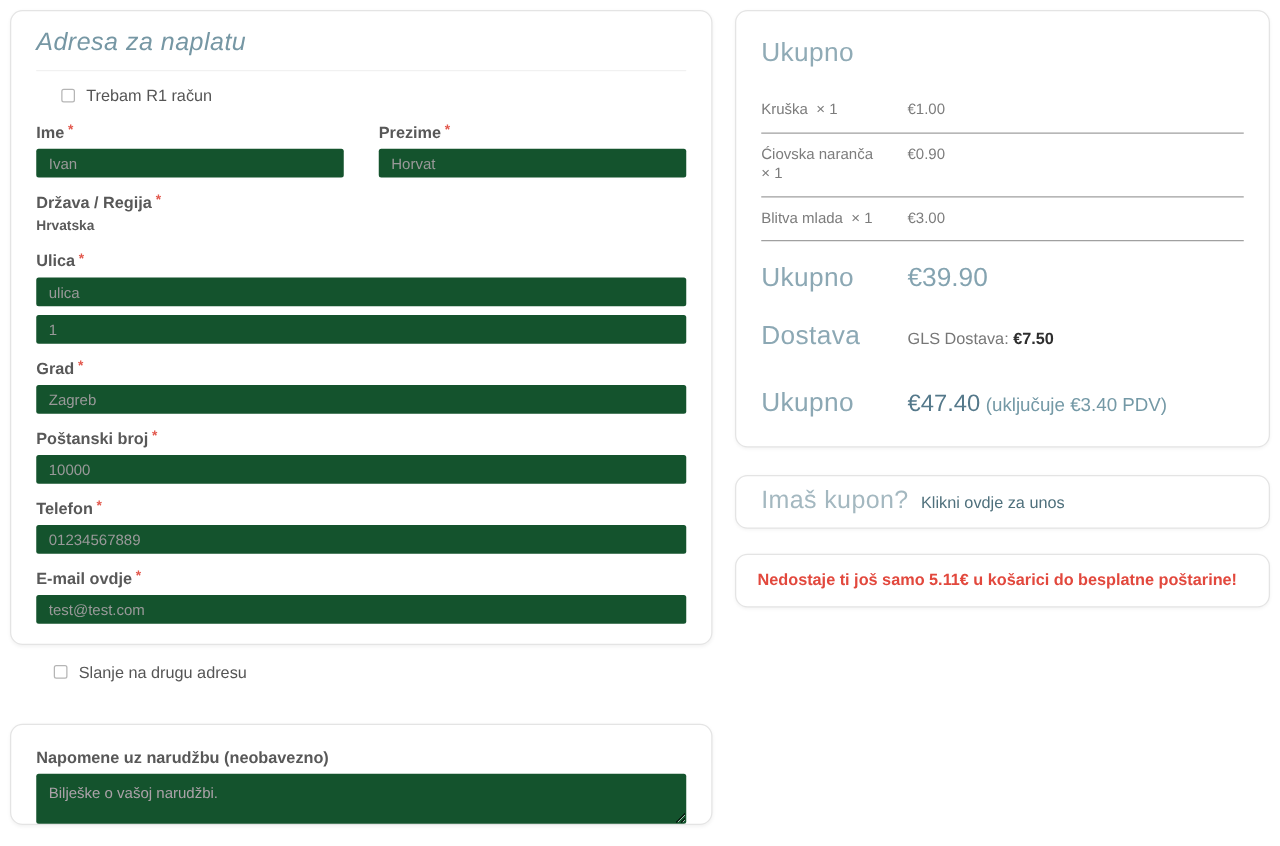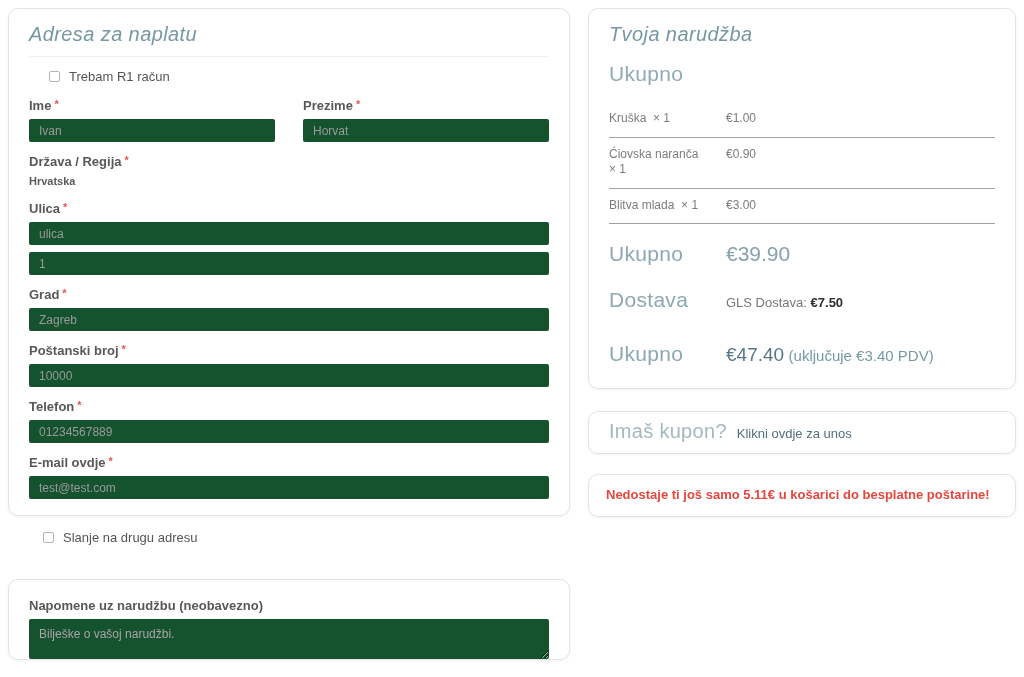--- a/index.html
+++ b/index.html
@@ -172,21 +172,20 @@
     <section class="card notes-card">
       <label class="field-label">Napomene uz narudžbu (neobavezno)</label>
       <textarea class="notes-textarea" placeholder="Bilješke o vašoj narudžbi." style=""></textarea>
     </section>
 
   </div>
 
   <div class="col-right">
 
     <section class="card order-card">
-      <h1 class="card-title order-title">Tvoja narudžba</h1>
 
       <div class="order-head">
         <span>Ukupno</span>
       </div>
 
       <div class="item-row">
         <div class="c1"><span>Kruška</span>&nbsp; <span class="item-qty">× 1</span></div>
         <div class="item-price">€1.00</div>
       </div>
 

